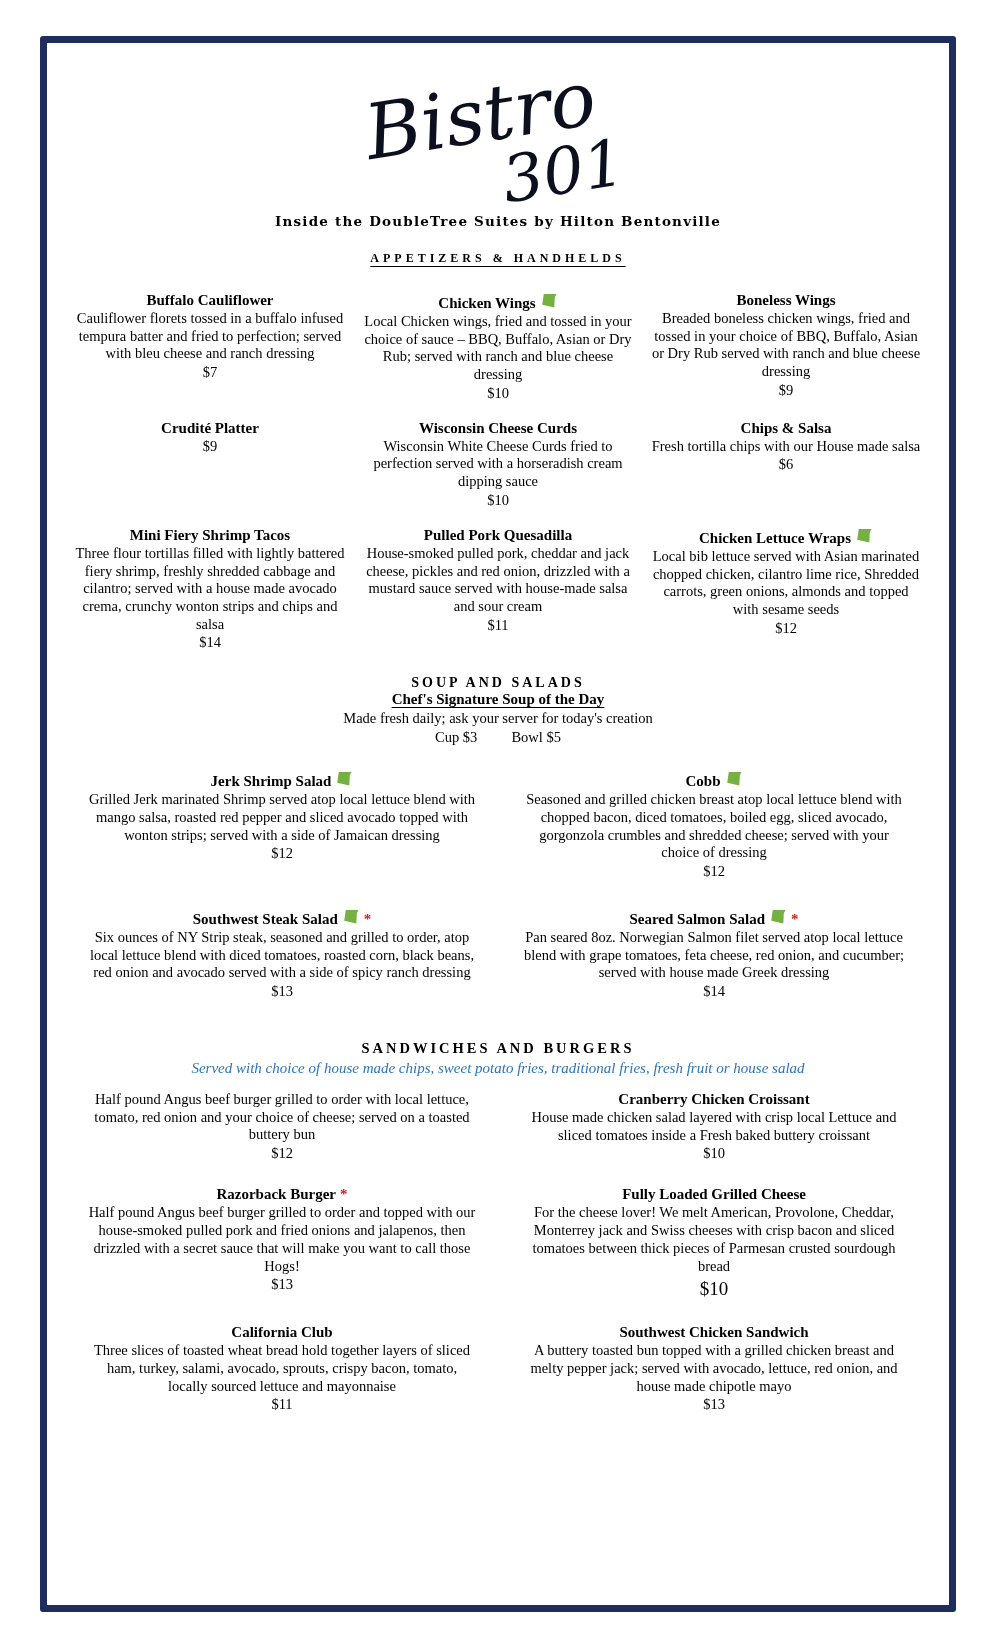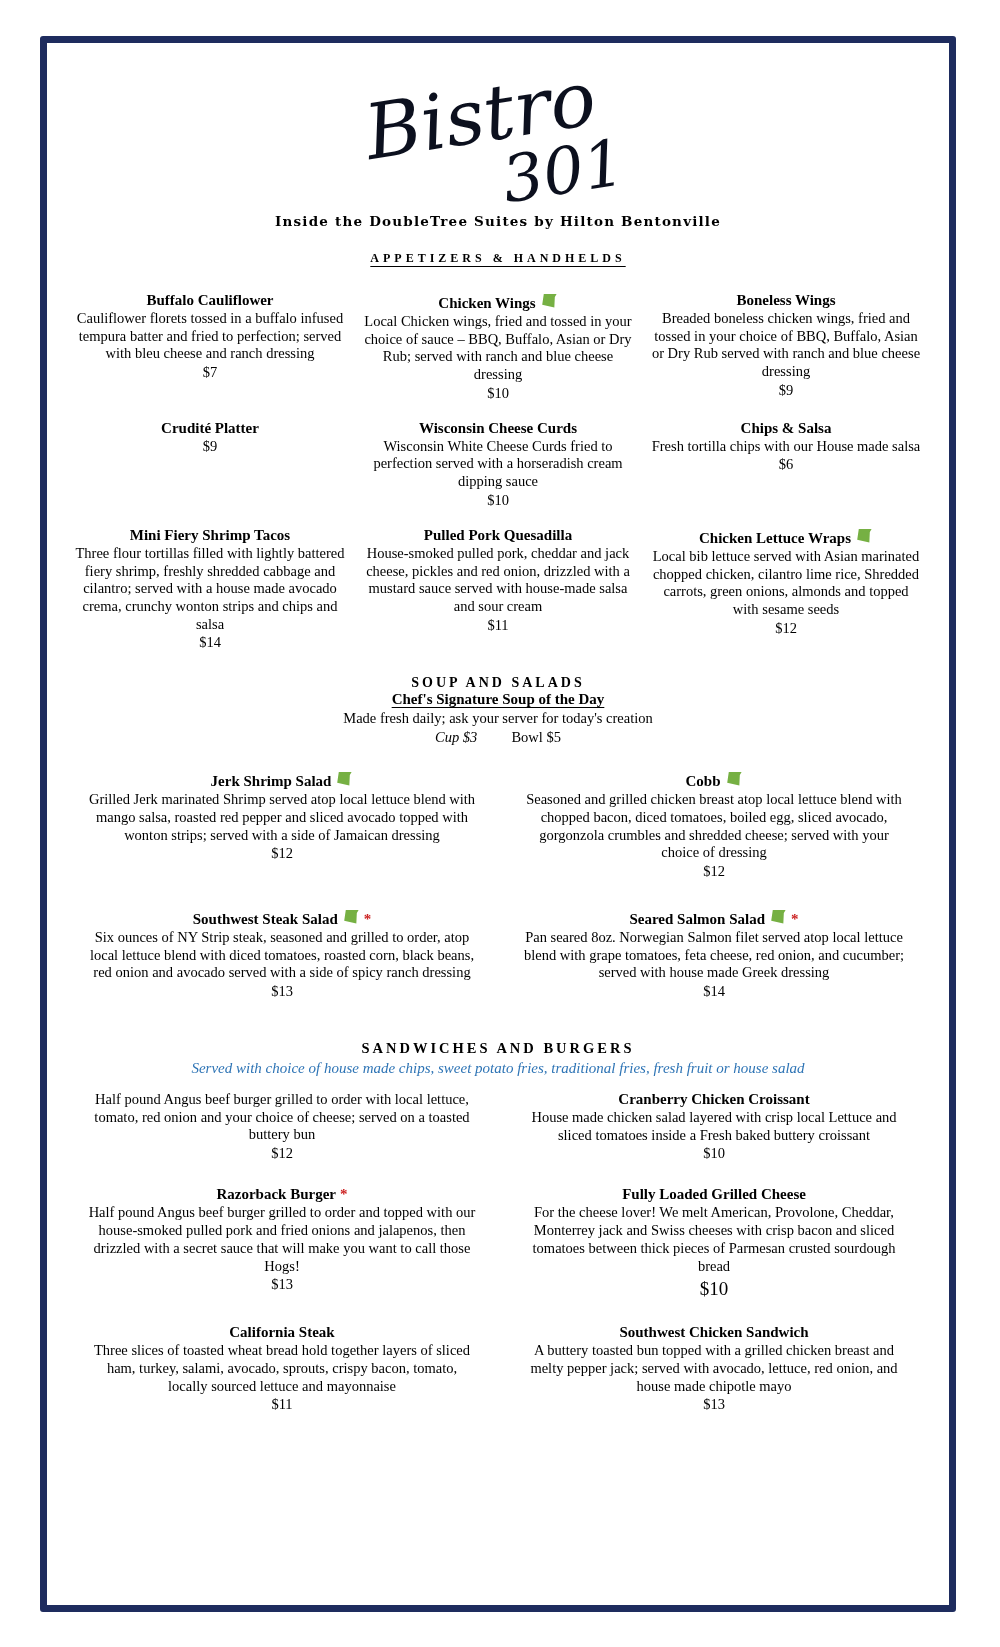--- a/index.html
+++ b/index.html
@@ -82,21 +82,21 @@
   }
   .adv { color: #cc2222; font-weight: bold; margin-left: 4px; font-size: 15px; }
   
   .soup-block { text-align: center; margin-top: 0; }
   .soup-title {
     font-size: 15px; font-weight: bold; margin: 0;
     text-decoration: underline; text-underline-offset: 3px;
   }
   .soup-desc { font-size: 14.5px; margin: 2px 0 0 0; }
   .soup-prices { font-size: 14.5px; margin: 2px 0 0 0; }
-  .soup-prices .cup { margin-right: 34px; font-style: italic; }
+  .soup-prices .cup { margin-right: 34px; }
   
   .note {
     text-align: center;
     color: #2e74b5;
     font-style: italic;
     font-size: 15px;
     margin: 3px auto 0 auto;
     max-width: 720px;
   }
 </style>
@@ -244,21 +244,21 @@
         <p class="iprice">$13</p>
       </article>
 
       <article class="item">
         <h3 class="iname"><span>Fully Loaded Grilled Cheese</span></h3>
         <p class="idesc">For the cheese lover! We melt American, Provolone, Cheddar, Monterrey jack and Swiss cheeses with crisp bacon and sliced tomatoes between thick pieces of Parmesan crusted sourdough bread</p>
         <p class="iprice big">$10</p>
       </article>
 
       <article class="item">
-        <h3 class="iname"><span>California Steak</span></h3>
+        <h3 class="iname"><span>California Club</span></h3>
         <p class="idesc">Three slices of toasted wheat bread hold together layers of sliced ham, turkey, salami, avocado, sprouts, crispy bacon, tomato, locally sourced lettuce and mayonnaise</p>
         <p class="iprice">$11</p>
       </article>
 
       <article class="item">
         <h3 class="iname"><span>Southwest Chicken Sandwich</span></h3>
         <p class="idesc">A buttery toasted bun topped with a grilled chicken breast and melty pepper jack; served with avocado, lettuce, red onion, and house made chipotle mayo</p>
         <p class="iprice">$13</p>
       </article>
 

